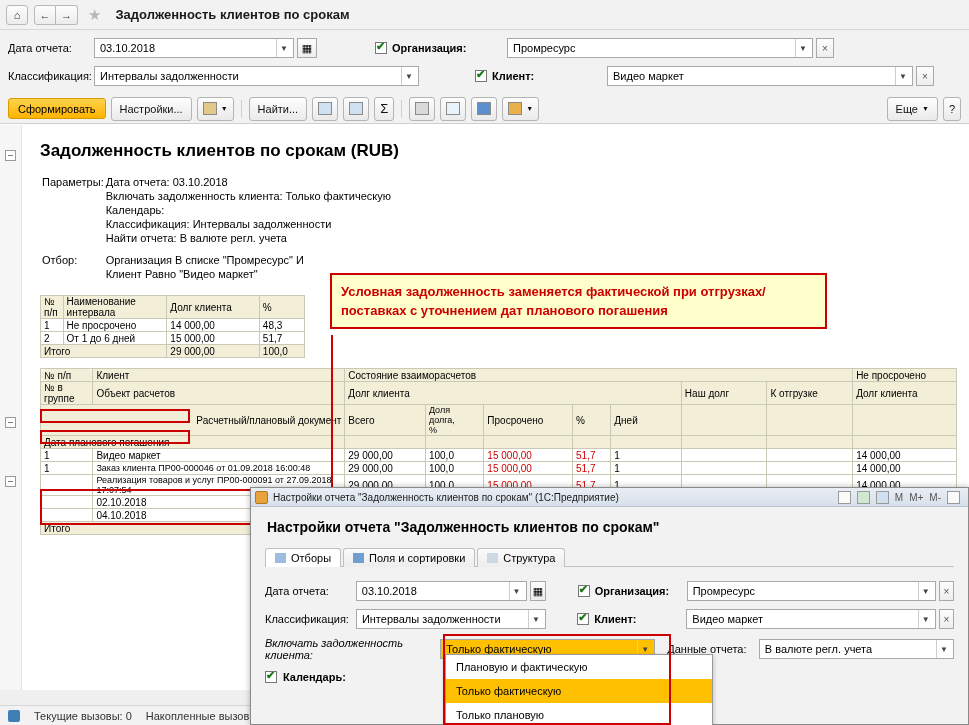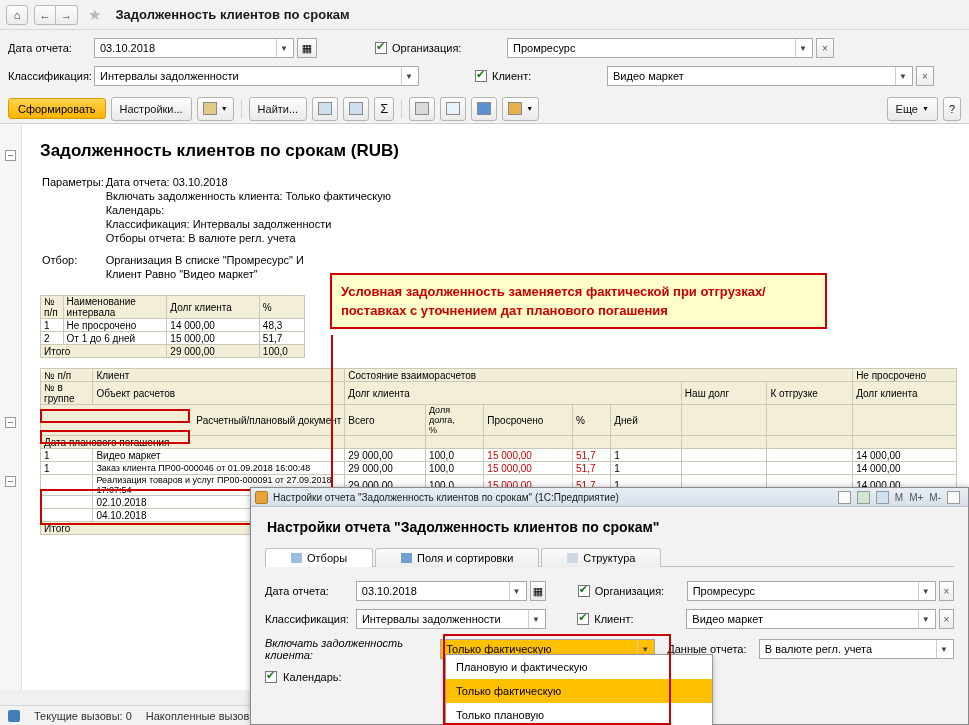--- a/index.html
+++ b/index.html
@@ -40,21 +40,21 @@
   }
   .field .val { flex:1; white-space:nowrap; overflow:hidden; }
   .dropbtn {
     width: 15px; height: 18px; display:flex; align-items:center; justify-content:center;
     font-size: 8px; color:#444; border-left:1px solid #cdcdcd;
   }
   .smallbtn {
     width: 20px; height: 20px; border: 1px solid #a9a9a9; background: linear-gradient(#fdfdfd,#ededed);
     display:flex;align-items:center;justify-content:center; margin-left:3px; font-size:11px;
   }
-  .chk { display:flex; align-items:flex-end; gap:5px; width: 132px;}
+  .chk { display:flex; align-items:flex-end; gap:5px; width: 132px; font-weight: bold;}
   .checkbox {
     width: 12px; height: 12px; border: 1px solid #777; background:#fff; position:relative;
   }
   .checkbox.on::after {
     content:"✔"; position:absolute; left:0px; top:-3px; font-size:11px; color:#1a7a1a;
   }
   .xbtn { width: 18px; height:20px; border:1px solid #a9a9a9; background:linear-gradient(#fdfdfd,#ededed);
     display:flex;align-items:center;justify-content:center;font-size:10px;color:#555;margin-left:3px;}
   
   .cmdbar {
@@ -117,21 +117,21 @@
     display:flex; align-items:center; padding: 0 4px; font-size: 10px; color:#1a1a1a; gap:5px;
   }
   .modal-title .tico { width:13px;height:13px;background:#e8a33d;border:1px solid #b07a1e;border-radius:2px;}
   .mt-right { margin-left:auto; display:flex; align-items:center; gap:6px; color:#555; font-size:10px; padding-right:4px;}
   .mt-right .sq { width:13px;height:13px;border:1px solid #9a9a9a;background:#fafafa;display:inline-block;}
   .modal-body { padding: 10px 14px; }
   .modal-h { font-size: 14px; font-weight:bold; margin: 2px 0 12px 2px;}
   .tabs { display:flex; gap:2px; border-bottom:1px solid #c0c0c0; margin-bottom: 12px; }
   .tab {
     border:1px solid #c0c0c0; border-bottom:none; background: linear-gradient(#fbfbfb,#ededed);
-    padding: 3px 25px; font-size:11px; display:flex; align-items:center; gap:5px; border-radius:3px 3px 0 0;
+    padding: 3px 9px; font-size:11px; display:flex; align-items:center; gap:5px; border-radius:3px 3px 0 0;
     position:relative; top:1px;
   }
   .tab.active { background:#fff; }
   .tiny-ico { width:11px; height:10px; display:inline-block; }
   
   .ddlist {
     position:absolute; left: 445px; top: 654px; width: 268px; background:#fff; border:1px solid #9a9a9a;
     box-shadow: 0 2px 5px rgba(0,0,0,.25); z-index: 40;
   }
   .ddlist .item { height: 24px; display:flex; align-items:center; padding: 0 10px; font-size:11px; }
@@ -245,21 +245,21 @@
     <div class="paramblock">
       <table>
         <tbody>
             <tr>
           <td class="pkey">Параметры:</td>
           <td>
             <div>Дата отчета: 03.10.2018</div>
             <div>Включать задолженность клиента: Только фактическую</div>
             <div>Календарь:</div>
             <div>Классификация: Интервалы задолженности</div>
-            <div>Отборы отчета: В валюте регл. учета</div>
+            <div>Найти отчета: В валюте регл. учета</div>
           </td>
         </tr>
         <tr>
           <td class="pkey" style="padding-top:6px;">Отбор:</td>
           <td style="padding-top:6px;">
             <div>Организация В списке "Промресурс" И</div>
             <div>Клиент Равно "Видео маркет"</div>
           </td>
         </tr>
       </tbody>

